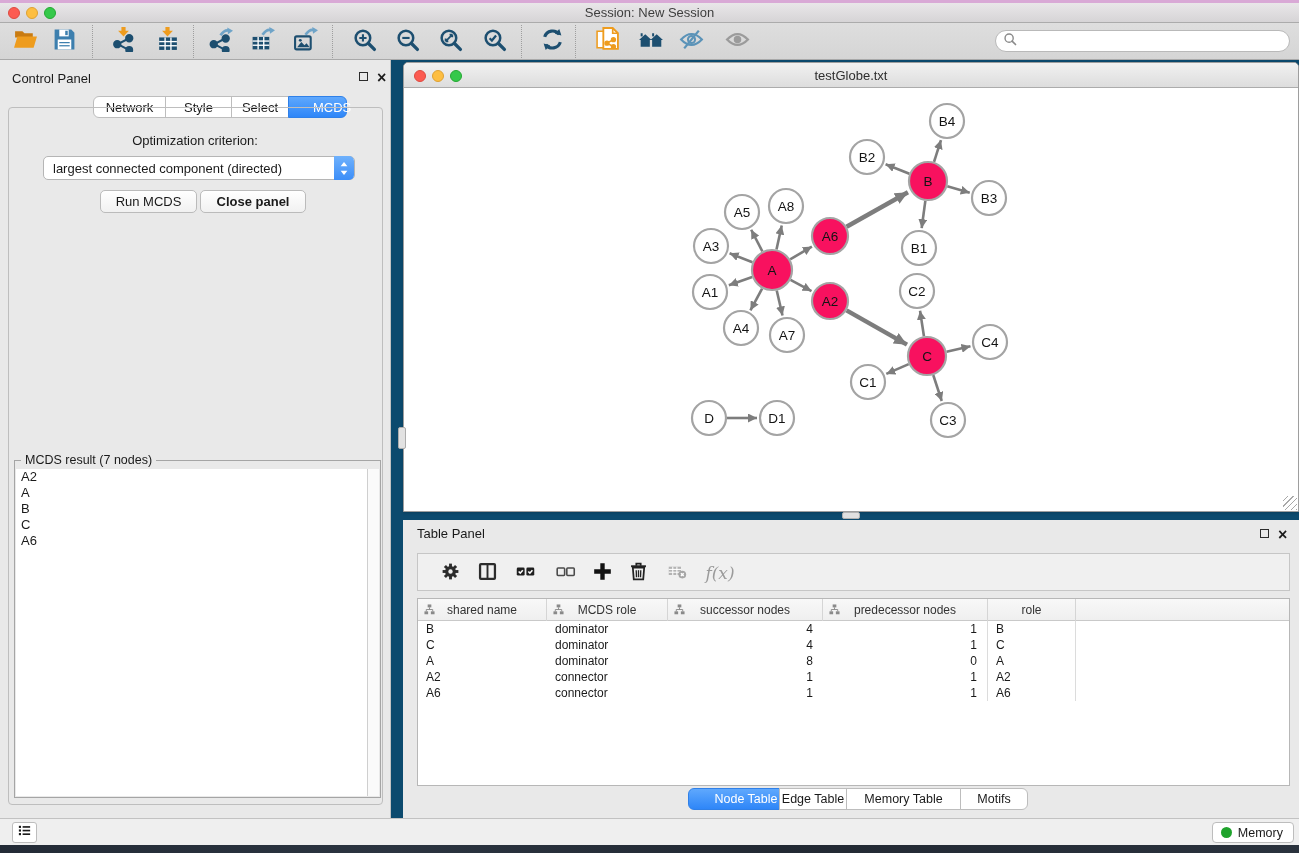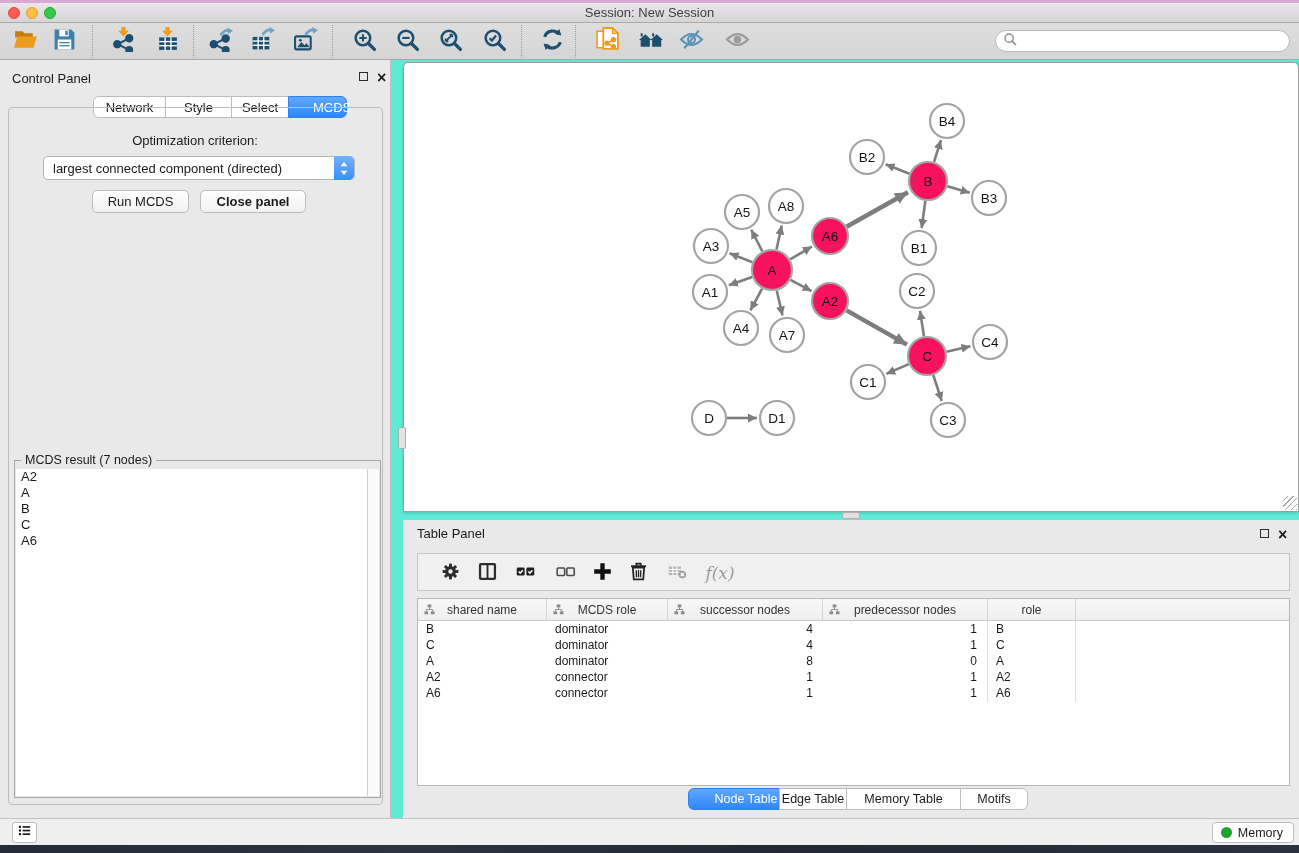--- a/index.html
+++ b/index.html
@@ -1,18 +1,18 @@
 <!DOCTYPE html>
 <html><head>
 <meta charset="utf-8">
 <style>
   * { margin:0; padding:0; box-sizing:border-box; }
   html,body { width:1299px; height:853px; overflow:hidden; }
   body { font-family:"Liberation Sans","DejaVu Sans",sans-serif; color:#1a1a1a; }
-  #app { position:relative; width:1299px; height:853px; background:#5eead4; }
+  #app { position:relative; width:1299px; height:853px; background:#0c4a6e; }
 
   
   .titlebar { position:absolute; left:0; top:0; width:1299px; height:23px;
     background:linear-gradient(#ECEAEC,#D6D4D6); border-bottom:1px solid #ABABAB; }
   .titlebar .top-strip { position:absolute; left:0; top:0; width:100%; height:3px; background:#D9A9D6; }
   .lights { position:absolute; left:8px; top:7px; display:flex; gap:6px; }
   .light { width:12px; height:12px; border-radius:50%; }
   .light.red { background:#FC5B51; border:1px solid #DD4A41; }
   .light.yellow { background:#FDBE41; border:1px solid #DEA133; }
   .light.green { background:#35C84A; border:1px solid #24A833; }
@@ -291,36 +291,44 @@
     <div class="opt-label">Optimization criterion:</div>
     <div class="combo">
       <span class="val">largest connected component (directed)</span>
       <span class="stepper">
           <svg width="10" height="15" viewBox="0 0 10 15">
             <path d="M5 1l3.4 4.2H1.6z" fill="#fff"></path>
             <path d="M5 14l3.4-4.2H1.6z" fill="#fff"></path>
           </svg>
         </span>
     </div>
-    <div class="mac-btn" style="left:92px; top:130px; width:97px;">Run MCDS</div>
+    <div class="mac-btn" style="left:100px; top:130px; width:97px;">Run MCDS</div>
     <div class="mac-btn" style="left:200px; top:130px; width:106px;font-weight:bold;">Close panel</div>
     <div class="result-group">
       <div class="result-title">MCDS result (7 nodes)</div>
       <div class="result-list">
           <div class="mcds-item">A2</div>
           <div class="mcds-item">A</div>
           <div class="mcds-item">B</div>
           <div class="mcds-item">C</div>
           <div class="mcds-item">A6</div>
         </div>
       <div class="result-scroll"></div>
     </div>
   </div>
 
   <div class="net-window">
+    <div class="nw-titlebar">
+      <div class="lights">
+        <span class="light red"></span>
+        <span class="light yellow"></span>
+        <span class="light green"></span>
+      </div>
+      <div class="nw-title">testGlobe.txt</div>
+    </div>
     <div class="nw-canvas">
       <svg width="894" height="423" viewBox="0 0 894 423" style="font-family:inherit">
           <defs>
             <marker id="ah" markerWidth="10" markerHeight="9" refX="9" refY="4.5" orient="auto" markerUnits="userSpaceOnUse">
               <path d="M0,0 L9,4.5 L0,9 Z" fill="#7D7D7D"></path>
             </marker>
             <marker id="ahb" markerWidth="15" markerHeight="12" refX="13" refY="6" orient="auto" markerUnits="userSpaceOnUse">
               <path d="M0,0 L13,6 L0,12 Z" fill="#7D7D7D"></path>
             </marker>
           </defs>

